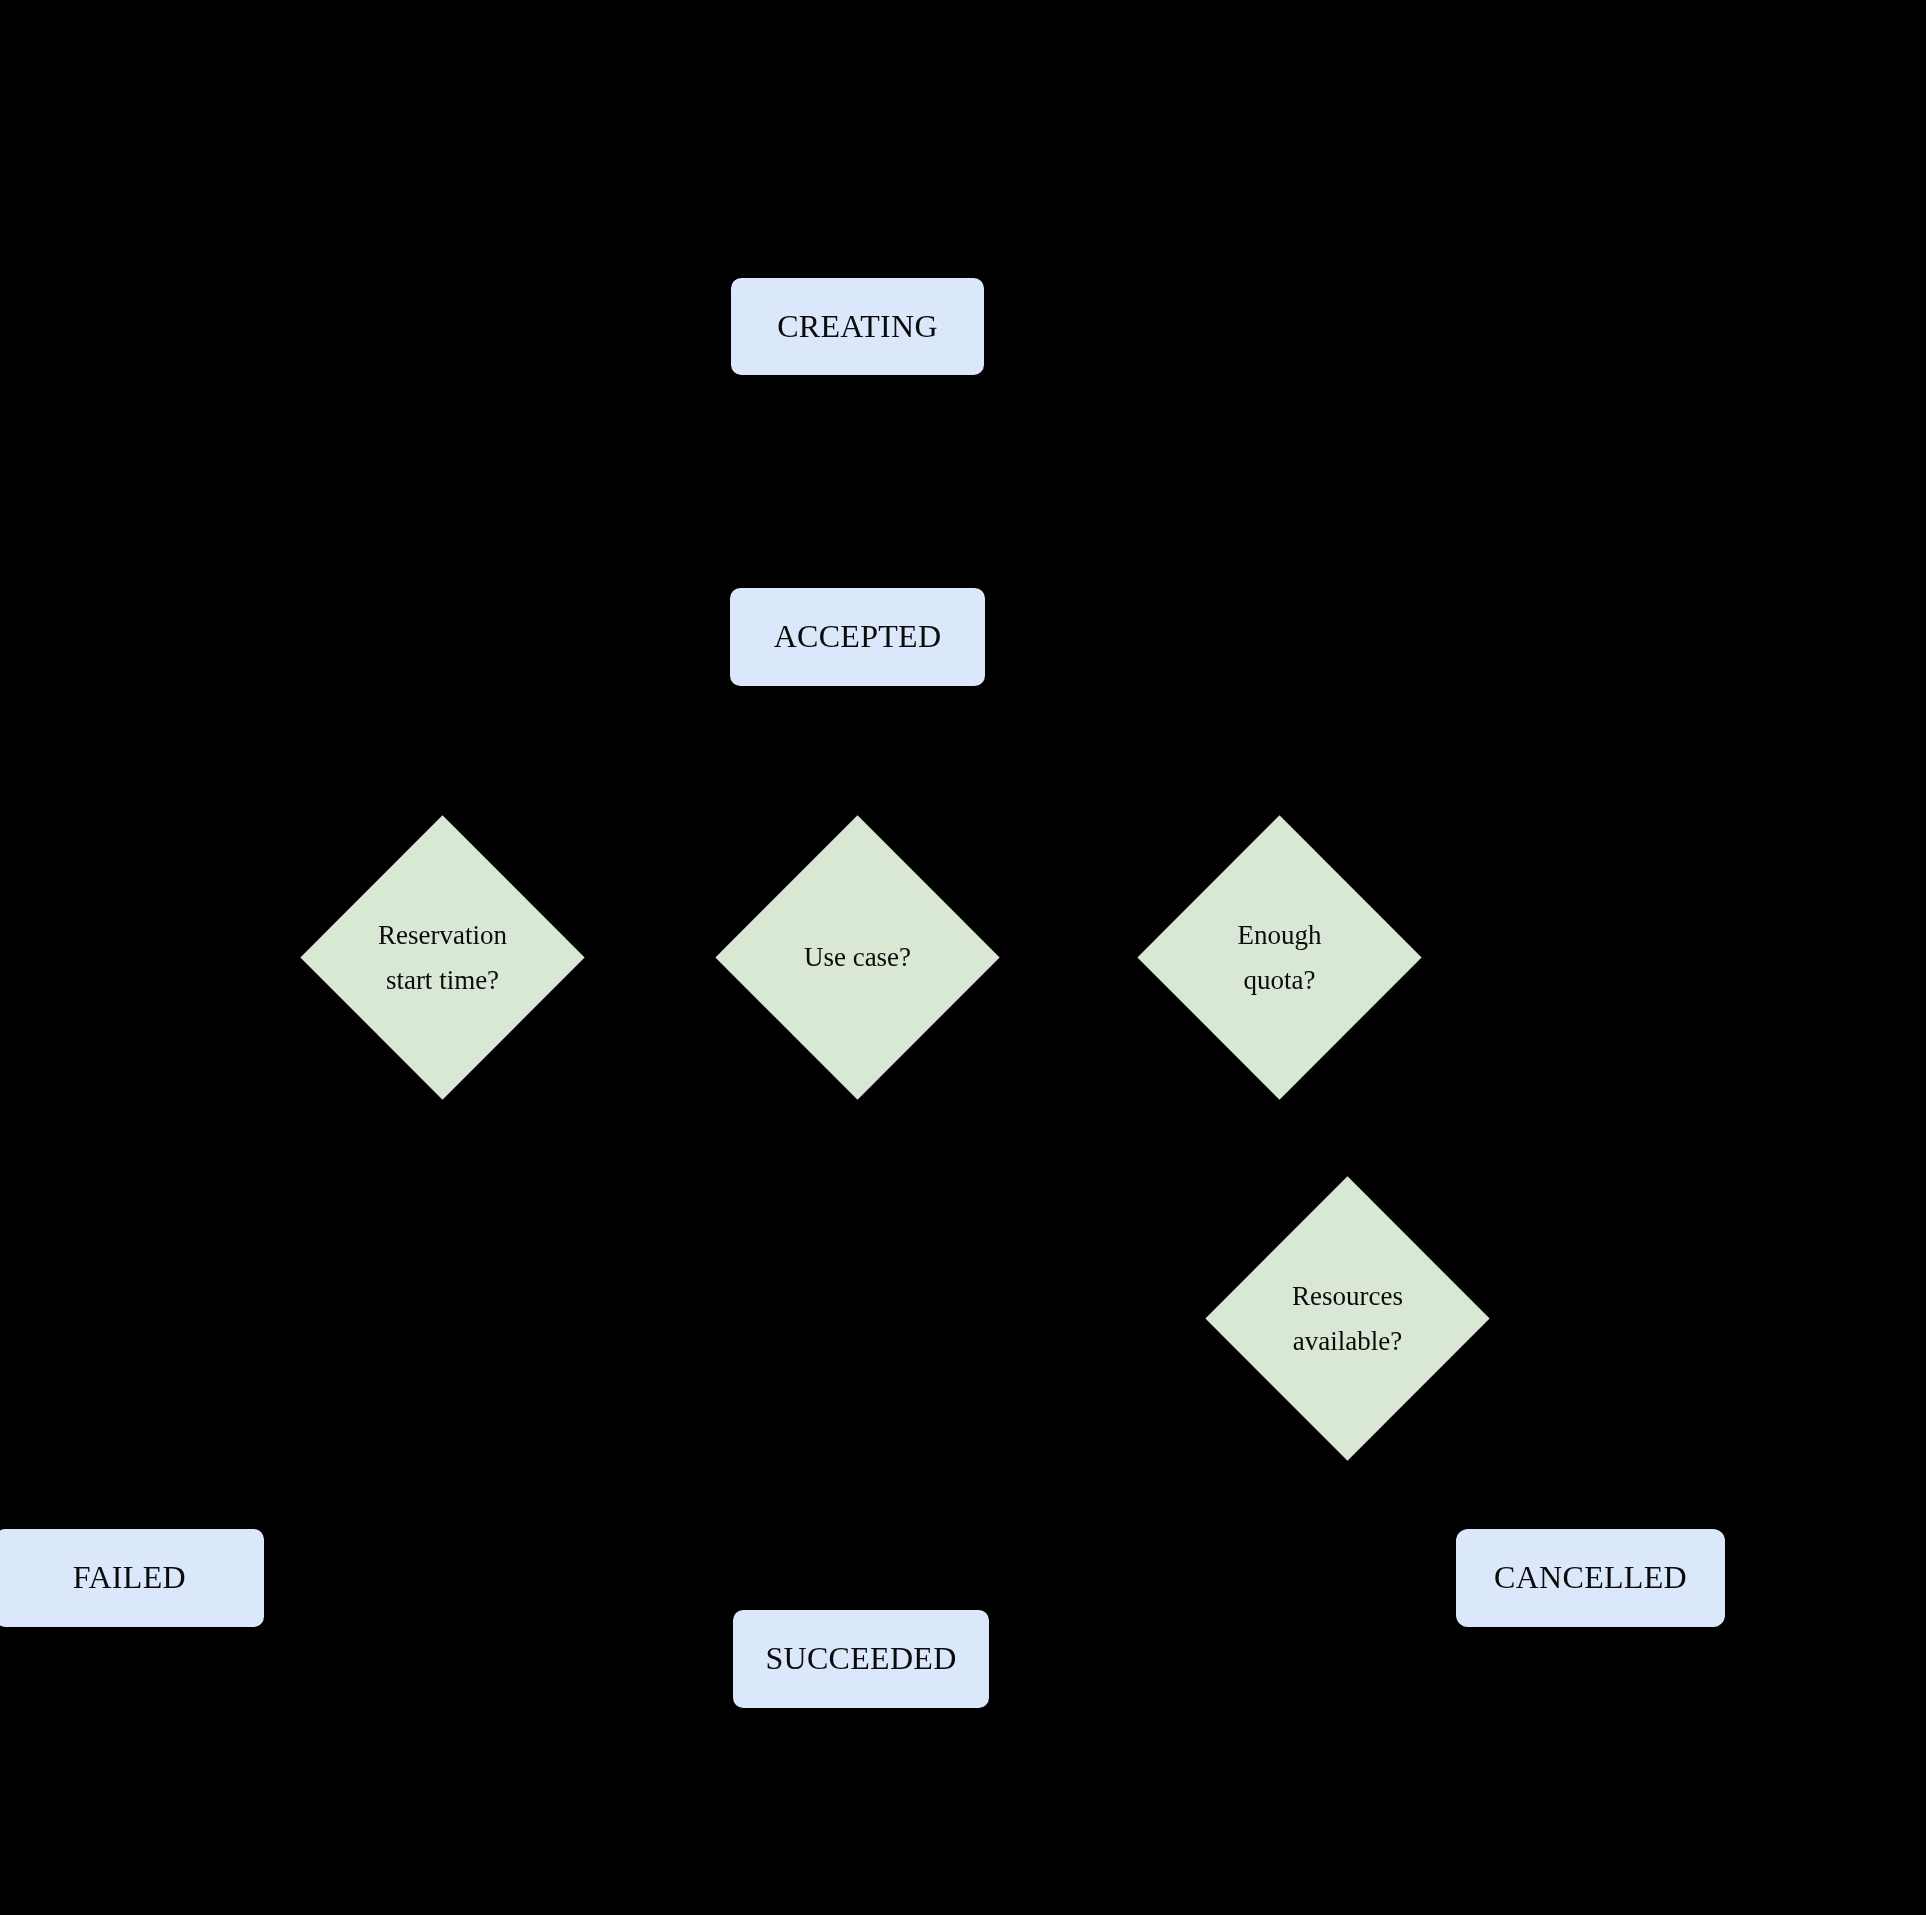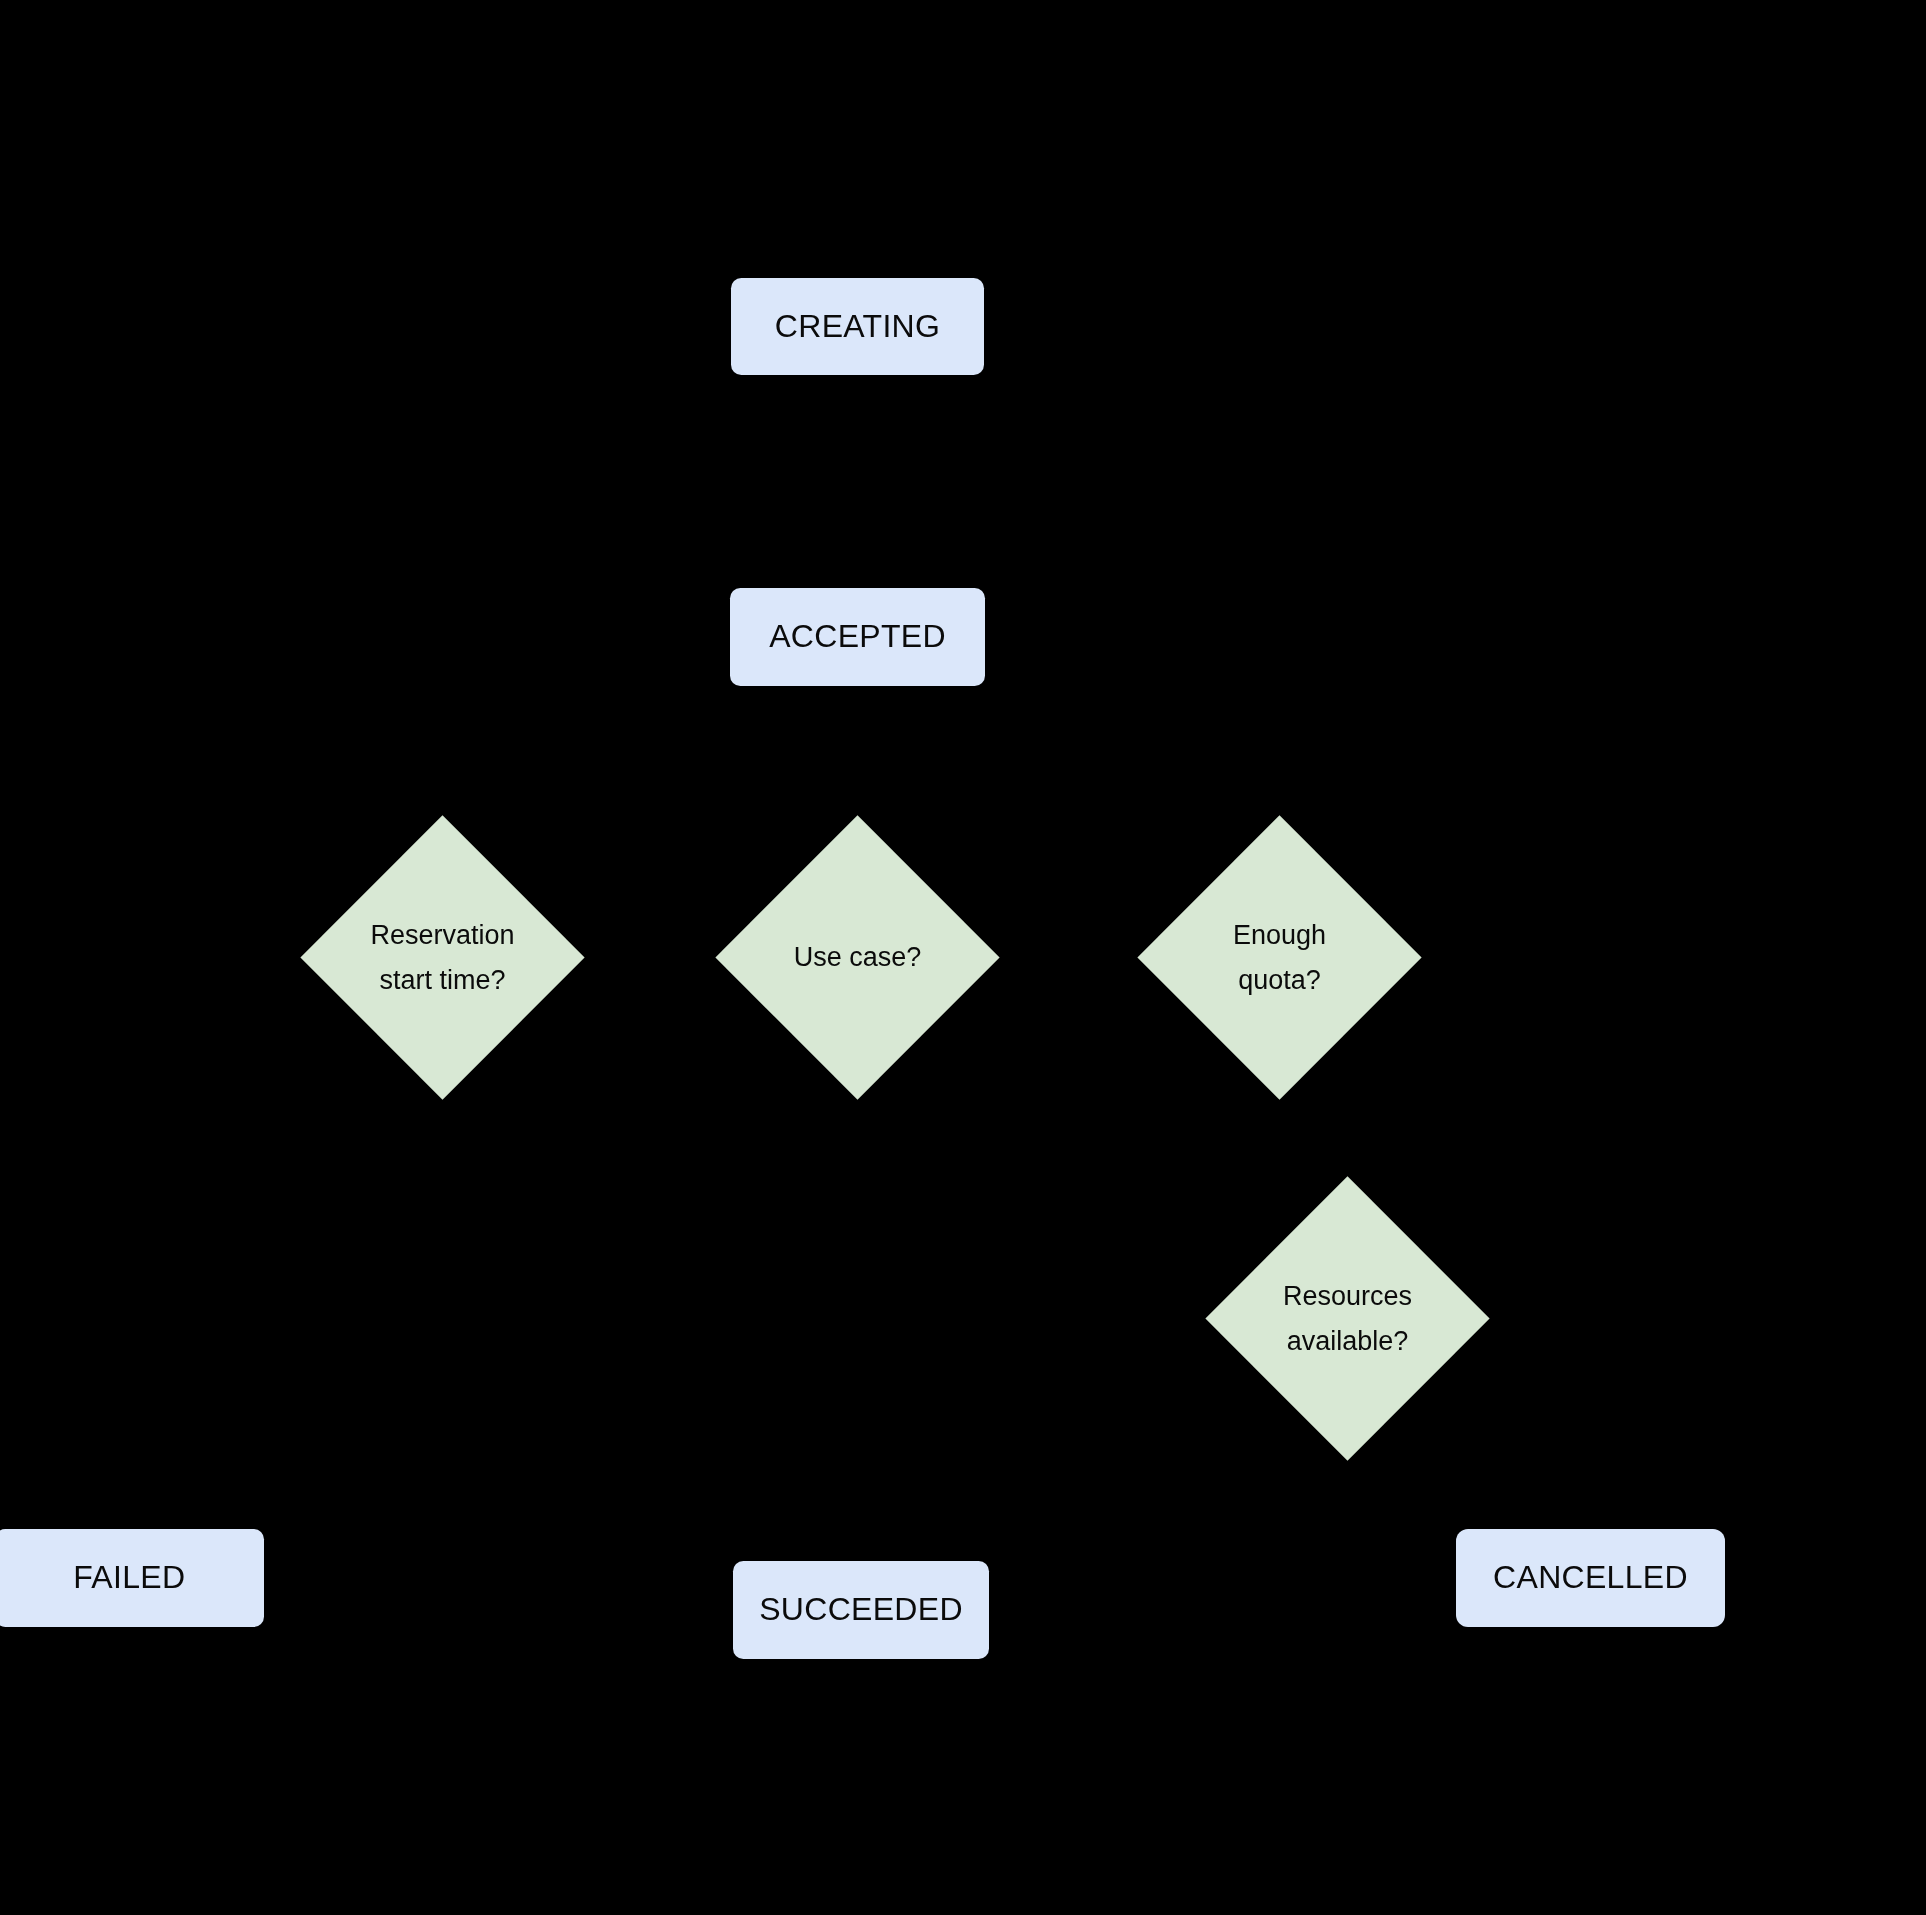--- a/index.html
+++ b/index.html
@@ -6,21 +6,21 @@
     margin: 0;
     padding: 0;
     background: #000000;
   }
   #canvas {
     position: relative;
     width: 1926px;
     height: 1772px;
     background: #000000;
     overflow: hidden;
-    font-family: Liberation Sans, sans-serif;
+    font-family: Liberation Serif, serif;
   }
 
   
   .state-box {
     position: absolute;
     box-sizing: border-box;
     background: #dbe7fa;
     border-radius: 10.3px;
     display: flex;
     align-items: center;
@@ -133,21 +133,21 @@
   <div class="decision" style="left:1247px; top:1218px; width:201px; height:201px;">
     <div class="diamond-shape"></div>
     <div class="decision-label">Resources
 available?</div>
   </div>
 
   <div class="state-box" style="left:-5.2px; top:1529px; width:269px; height:98px;">
     <span class="state-label">FAILED</span>
   </div>
 
-  <div class="state-box" style="left:733px; top:1561px; width:256px; height:98px;">
+  <div class="state-box" style="left:733px; top:1610px; width:256px; height:98px;">
     <span class="state-label">SUCCEEDED</span>
   </div>
 
   <div class="state-box" style="left:1456px; top:1529px; width:269px; height:98px;border-radius:12px;">
     <span class="state-label">CANCELLED</span>
   </div>
 
   <div class="end-circle" style="left:812px; top:1829px; width:84px; height:84px;"></div>
 
 </div>

